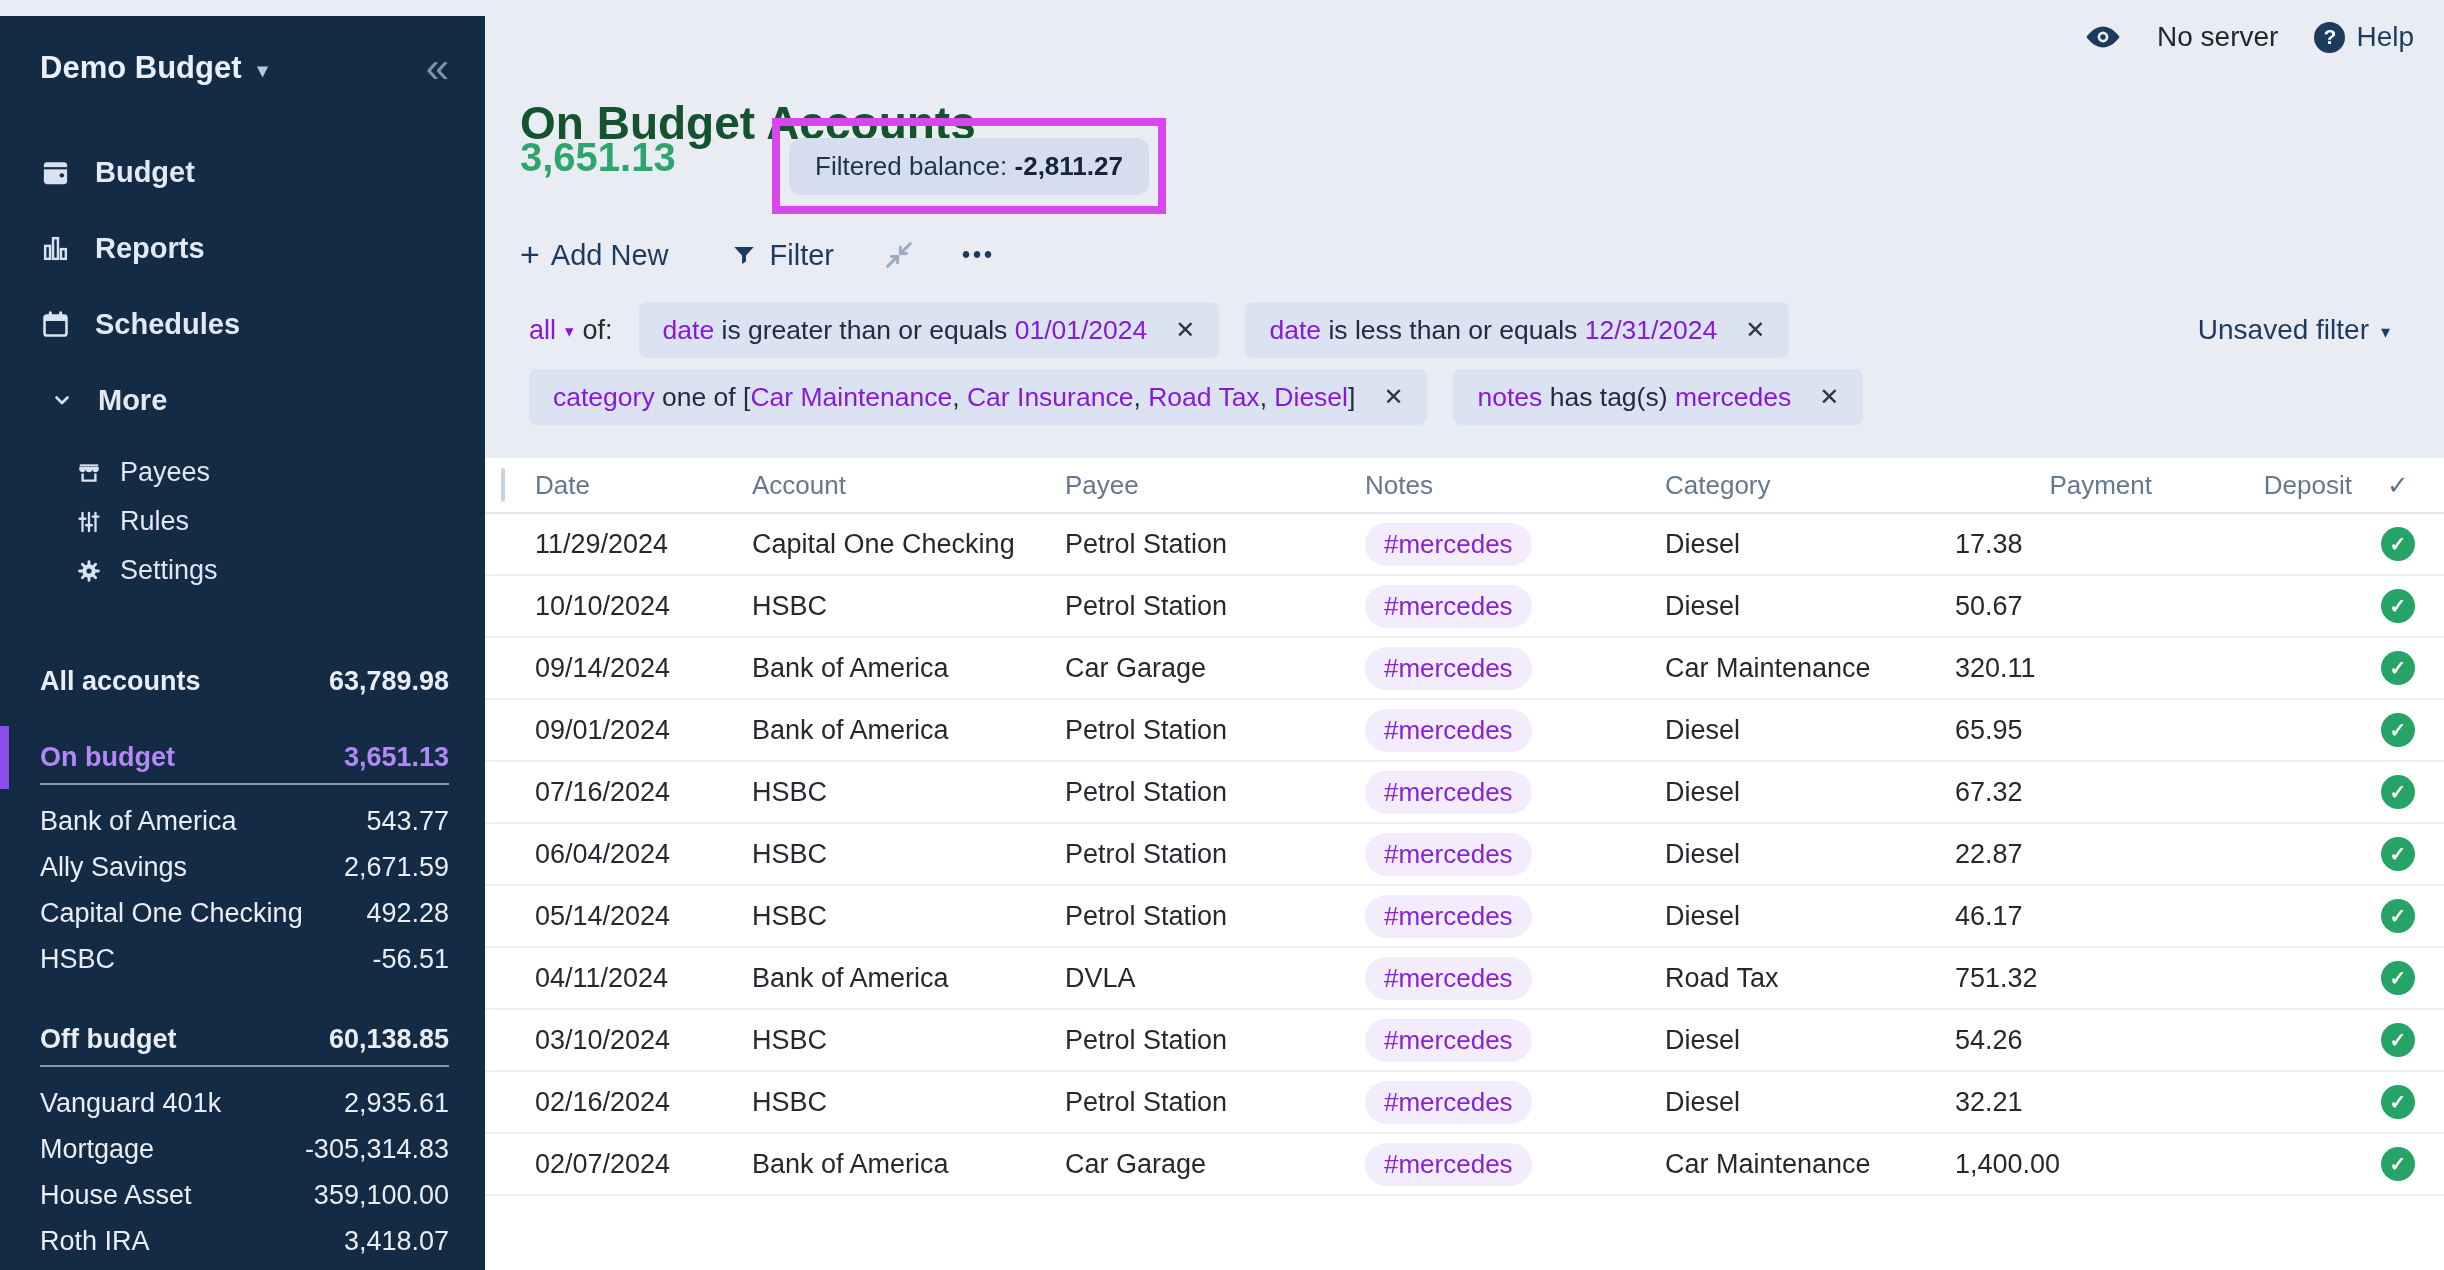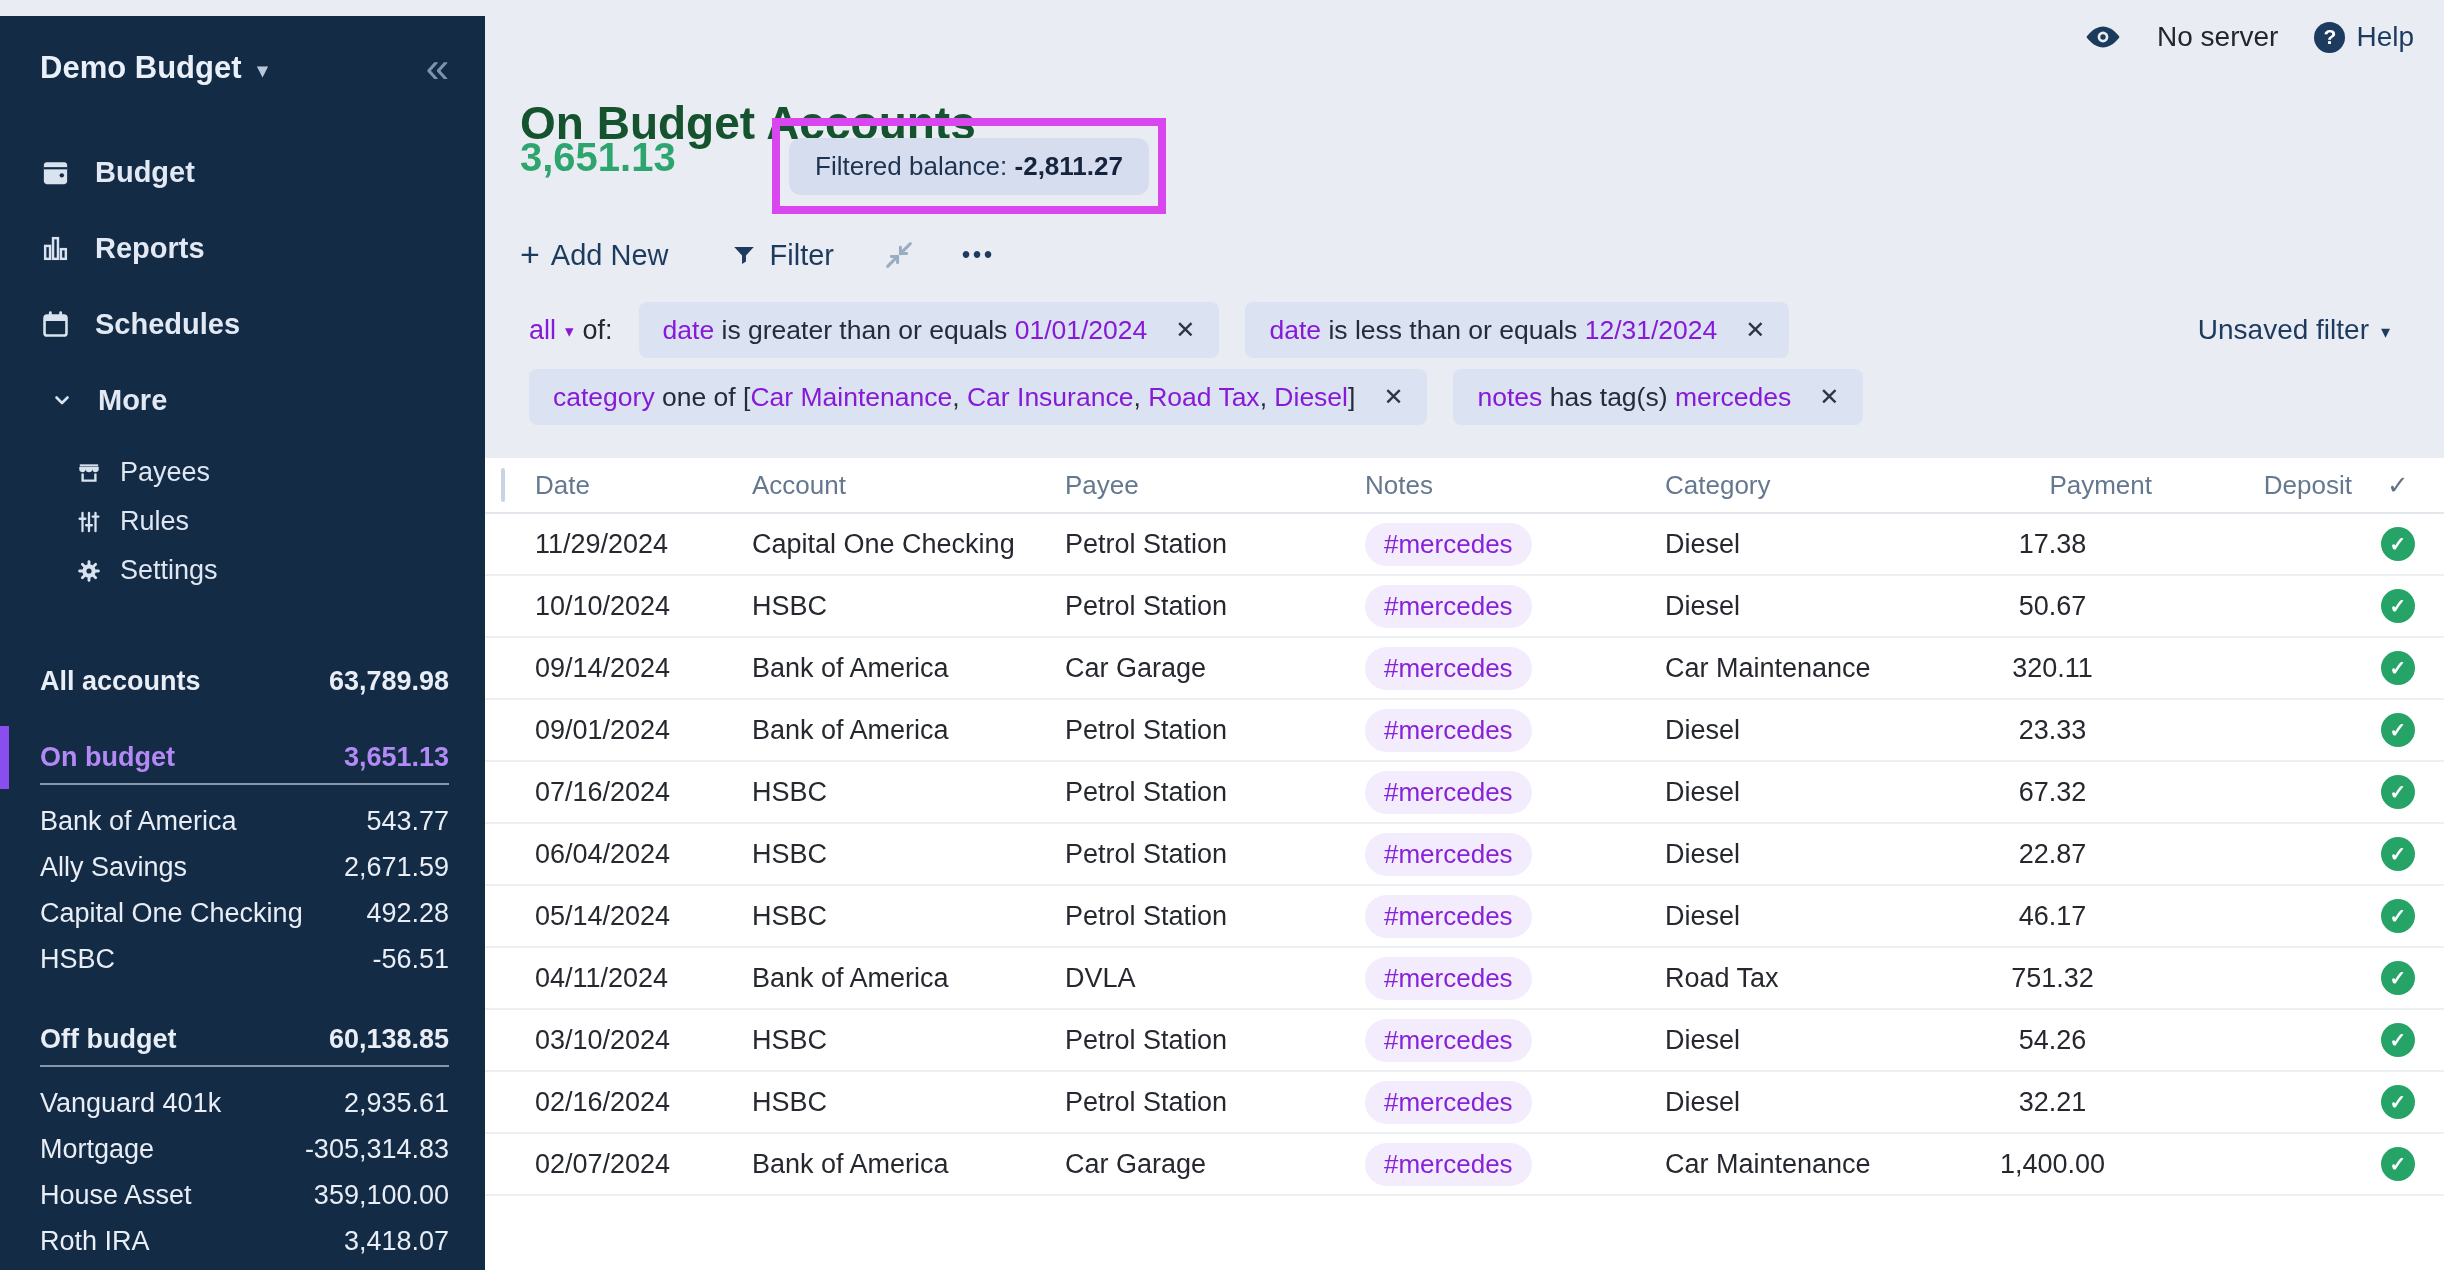--- a/index.html
+++ b/index.html
@@ -71,21 +71,21 @@
   .unsaved .caret { font-size:18px; padding-top:3px; }
 
   
   .table { position:absolute; left:0; right:0; top:458px; bottom:0; background:#fff; }
   .grid { display:grid; grid-template-columns:34px 217px 313px 300px 300px 290px 197px 200px 92px; padding-left:16px; align-items:center; }
   .thead { height:56px; border-bottom:2px solid #E3E6EC; color:#65788F; font-size:26px; }
   .th.right { text-align:right; }
   .th.center { text-align:center; }
   .checkbox { width:28px; height:28px; border:2px solid #C9D4E2; border-radius:7px; background:#fff; cursor:pointer; }
   .trow { height:62px; border-bottom:2px solid #EDEFF3; font-size:27px; color:#26282F; cursor:pointer; background:#fff; }
-  .cell.right { text-align:center; font-variant-numeric:tabular-nums; padding-right:2px; }
+  .cell.right { text-align:left; font-variant-numeric:tabular-nums; padding-right:2px; }
   .tag { display:inline-flex; align-items:center; background:#F3ECFC; color:#8722D8; border-radius:999px; padding:6px 19px; font-size:26px; }
   .ckcol { display:flex; justify-content:center; }
   .ckcircle { width:34px; height:34px; border-radius:50%; background:#26A467; color:#fff; font-size:20px; font-weight:700; display:none; align-items:center; justify-content:center; }
   .ckcircle.on { display:flex; }
 </style>
 </head>
 <body>
 
 <div class="page">
 
@@ -388,21 +388,21 @@
             </span>
           </div>
 
           <div class="grid trow">
             <span class="cell"></span>
             <span class="cell">09/01/2024</span>
             <span class="cell">Bank of America</span>
             <span class="cell">Petrol Station</span>
             <span class="cell"><span class="tag">#mercedes</span></span>
             <span class="cell">Diesel</span>
-            <span class="cell right">23.33</span>
+            <span class="cell right">65.95</span>
             <span class="cell right"></span>
             <span class="cell ckcol">
               <span class="ckcircle on">✓</span>
             </span>
           </div>
 
           <div class="grid trow">
             <span class="cell"></span>
             <span class="cell">07/16/2024</span>
             <span class="cell">HSBC</span>

